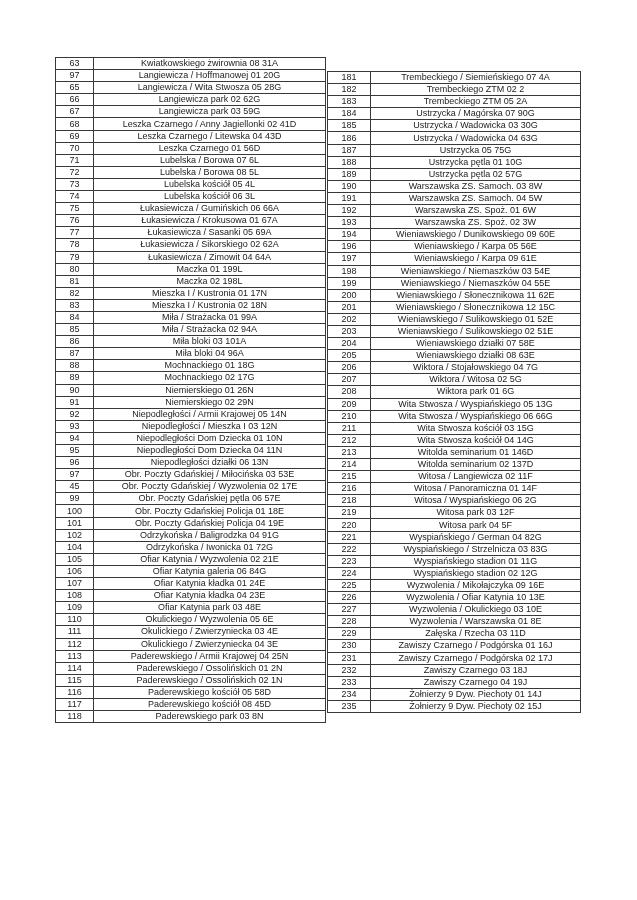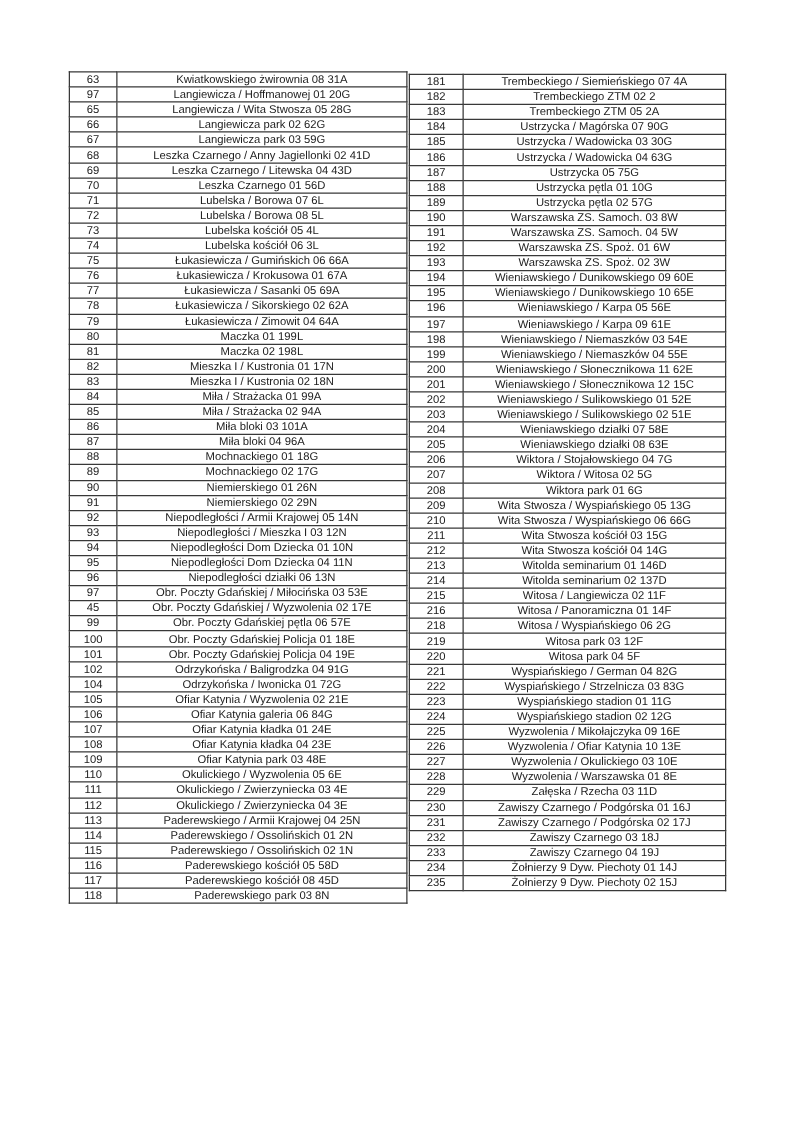--- a/index.html
+++ b/index.html
@@ -27,21 +27,21 @@
     padding: 0 2px;
     font-size: 9px;
     line-height: 11px;
     text-align: center;
     vertical-align: middle;
     white-space: nowrap;
     overflow: hidden;
     color: #1c1c1c;
   }
   #table-left  { left: 55px;  top: 57px; width: 270px; }
-  #table-right { left: 327px; top: 59px; width: 253px; }
+  #table-right { left: 327px; top: 71px; width: 253px; }
   #table-left  col.c-no   { width: 38px; }
   #table-left  col.c-name { width: 232px; }
   #table-right col.c-no   { width: 43px; }
   #table-right col.c-name { width: 210px; }
 </style>
 </head>
 <body>
 
 <div class="page">
 
@@ -398,24 +398,20 @@
   <tr>
     <td>193</td>
     <td>Warszawska ZS. Spoż. 02 3W</td>
   </tr>
 
   <tr>
     <td>194</td>
     <td>Wieniawskiego / Dunikowskiego 09 60E</td>
   </tr>
 
-  <tr>
-    <td>195</td>
-    <td>Wieniawskiego / Dunikowskiego 10 65E</td>
-  </tr>
 
   <tr>
     <td>196</td>
     <td>Wieniawskiego / Karpa 05 56E</td>
   </tr>
 
   <tr>
     <td>197</td>
     <td>Wieniawskiego / Karpa 09 61E</td>
   </tr>

